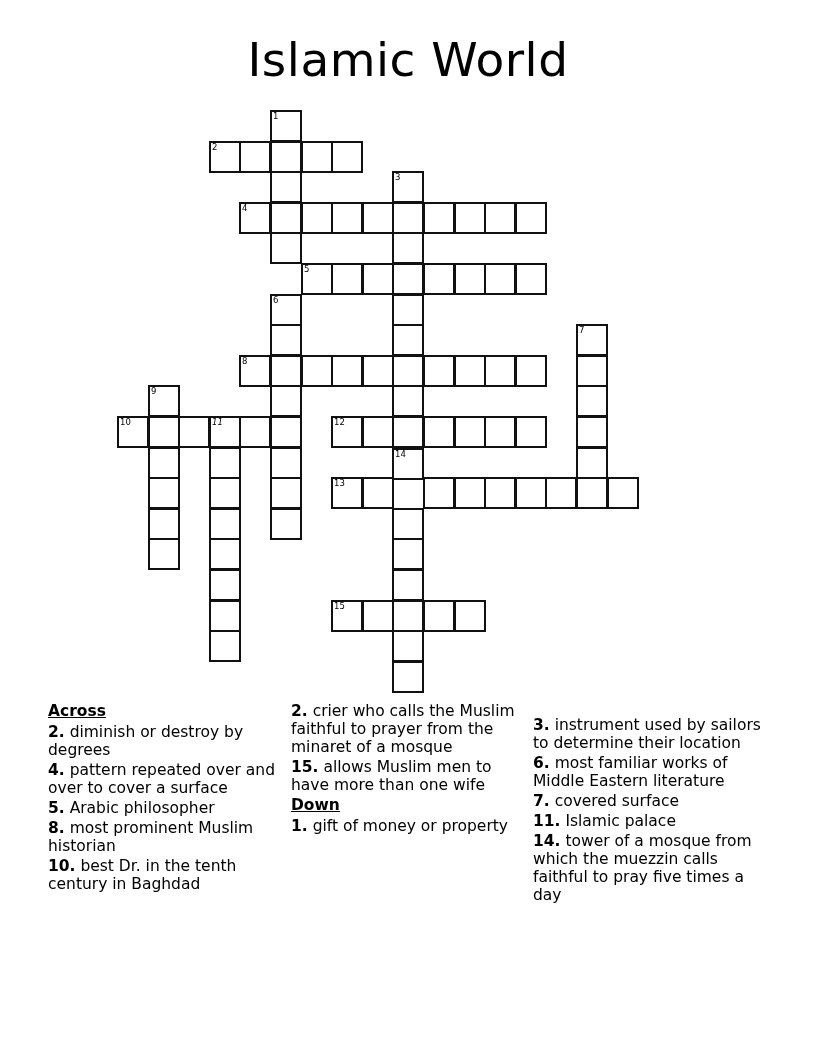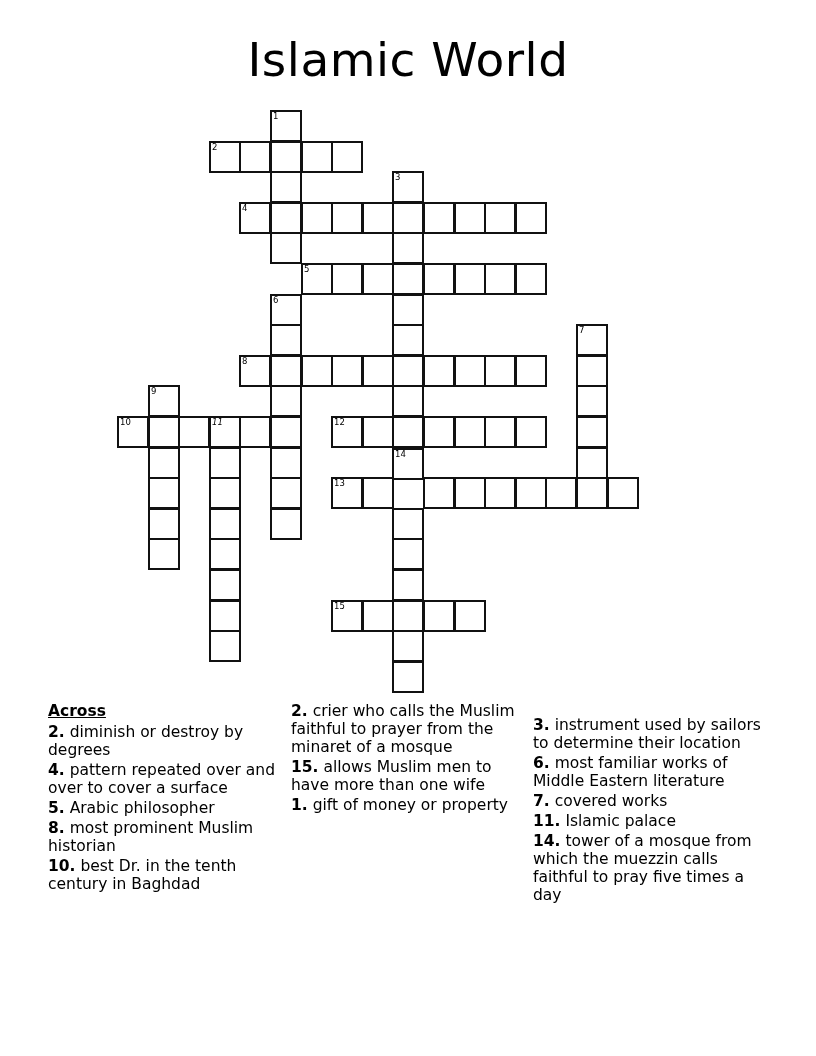--- a/index.html
+++ b/index.html
@@ -161,22 +161,23 @@
   <div class="clue"><b>2.</b> <span>diminish or destroy by degrees</span></div>
   <div class="clue"><b>4.</b> <span>pattern repeated over and over to cover a surface</span></div>
   <div class="clue"><b>5.</b> <span>Arabic philosopher</span></div>
   <div class="clue"><b>8.</b> <span>most prominent Muslim historian</span></div>
   <div class="clue"><b>10.</b> <span>best Dr. in the tenth century in Baghdad</span></div>
 </div>
 
 <div class="clues col2">
   <div class="clue"><b>2.</b> <span>crier who calls the Muslim faithful to prayer from the minaret of a mosque</span></div>
   <div class="clue"><b>15.</b> <span>allows Muslim men to have more than one wife</span></div>
+  <div class="heading">Down</div>
   <div class="clue"><b>1.</b> <span>gift of money or property</span></div>
 </div>
 
 <div class="clues col3">
   <div class="clue"><b>3.</b> <span>instrument used by sailors to determine their location</span></div>
   <div class="clue"><b>6.</b> <span>most familiar works of Middle Eastern literature</span></div>
-  <div class="clue"><b>7.</b> <span>covered works</span></div>
+  <div class="clue"><b>7.</b> <span>covered surface</span></div>
   <div class="clue"><b>11.</b> <span>Islamic palace</span></div>
   <div class="clue"><b>14.</b> <span>tower of a mosque from which the muezzin calls faithful to pray five times a day</span></div>
 </div>
 
 </body></html>

